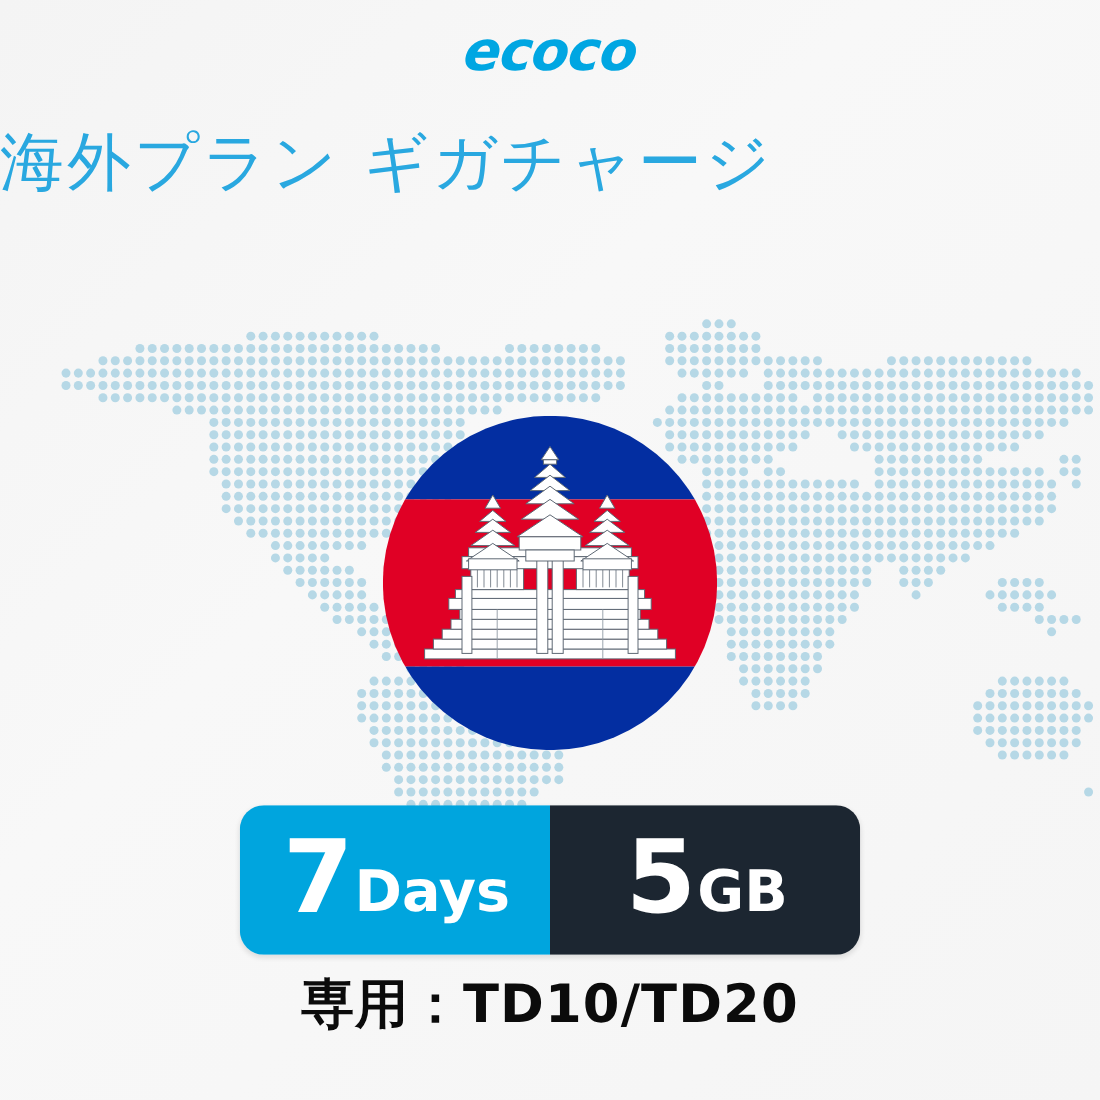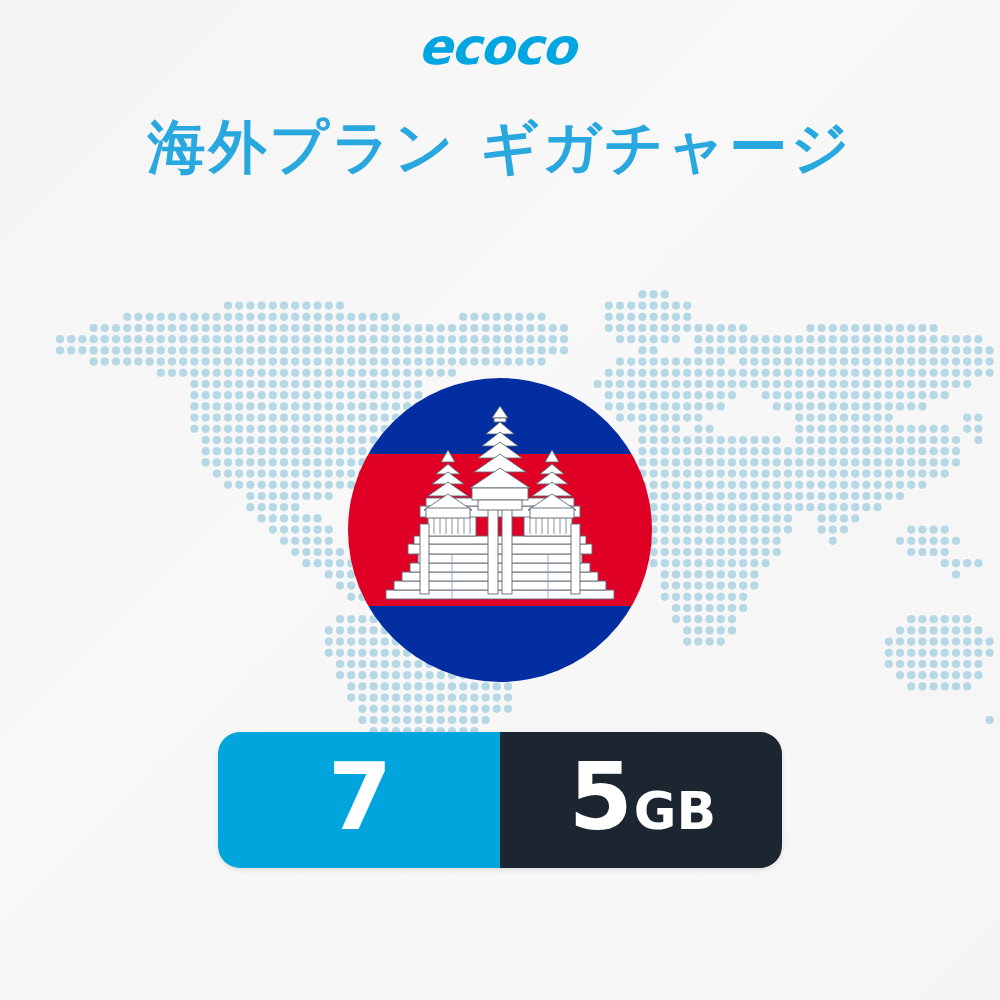--- a/index.html
+++ b/index.html
@@ -52,24 +52,24 @@
     display: inline-block;
     transform: skewX(-6deg);
   }
 
   
   #subtitle {
     position: absolute;
     left: 0;
     top: 112px;
     width: 1000px;
-    text-align: center;
+    text-align: left;
     font-size: 58px;
     line-height: 70px;
-    font-weight: bold;
+    font-weight: normal;
     color: #29a8e0;
     letter-spacing: 3px;
     font-family: "DejaVu Sans", sans-serif;
   }
   #country {
     position: absolute;
     left: 0;
     top: 210px;
     width: 1000px;
     text-align: center;
@@ -1605,21 +1605,23 @@
           <line x1="104" y1="176" x2="104" y2="221"></line>
           <line x1="200" y1="176" x2="200" y2="221"></line>
         </g>
       </g>
     </svg>
   </div>
 
   <div id="badge">
     <div class="half days">
       <span class="big-num">7</span>
+      <span class="unit">Days</span>
     </div>
     <div class="half data">
       <span class="big-num">5</span>
       <span class="unit gb">GB</span>
     </div>
   </div>
 
+  <div id="footnote">専用：TD10/TD20</div>
 
 </div>
 
 </body></html>

